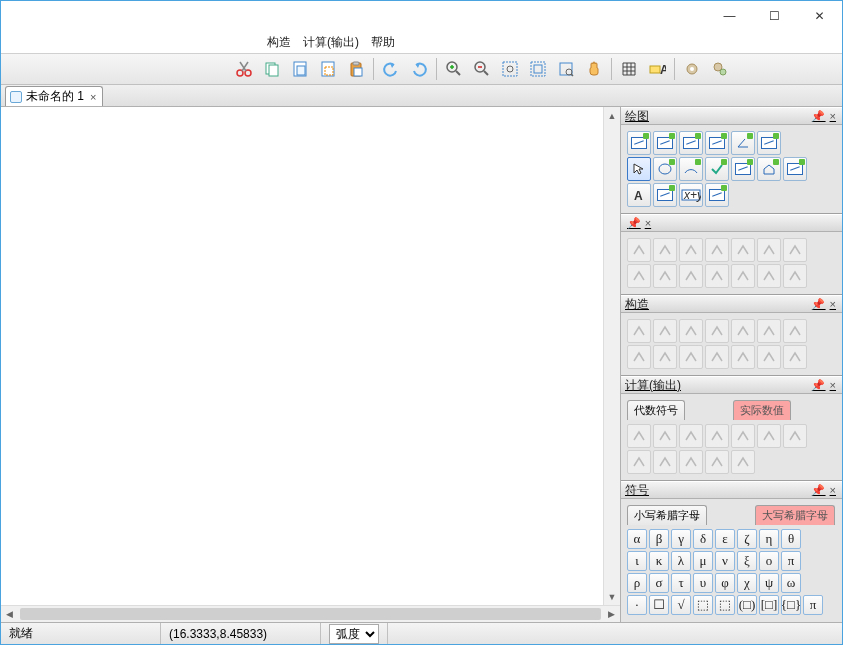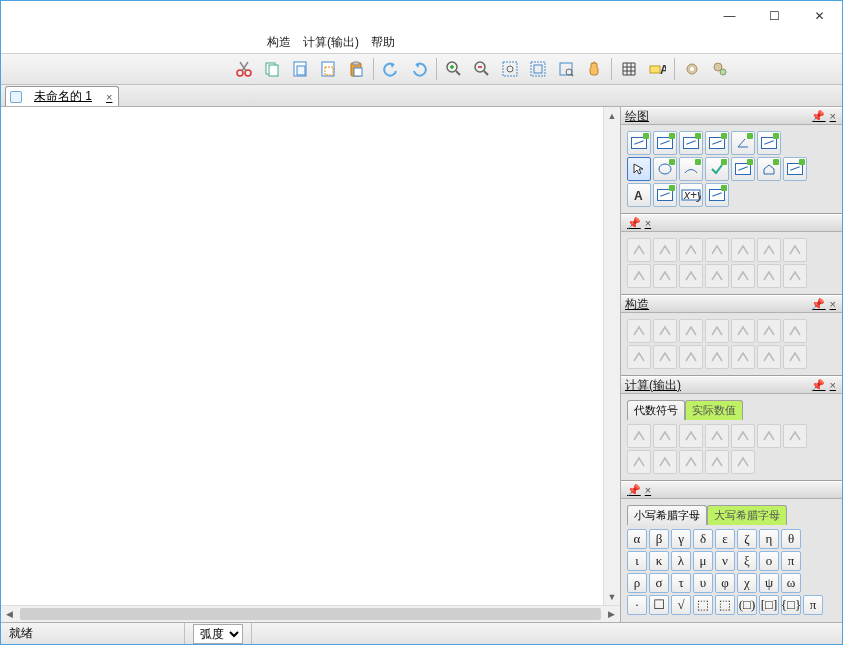--- a/index.html
+++ b/index.html
@@ -13,21 +13,21 @@
 .menubar { height: 22px; display: flex; align-items: center; padding-left: 260px; background: #fff; }
 .menu-item { padding: 2px 6px; color: #222; }
 
 
 .toolbar { height: 32px; background: linear-gradient(#f6f6f6, #e6e6e6); border-top: 1px solid #d0d0d0; border-bottom: 1px solid #c0c0c0; display: flex; align-items: center; padding-left: 230px; gap: 2px; }
 .tool-btn { width: 26px; height: 26px; display: flex; align-items: center; justify-content: center; border-radius: 3px; }
 .tool-sep { width: 1px; height: 22px; background: #bbb; margin: 0 2px; }
 
 
 .tabbar { height: 22px; background: linear-gradient(#f0f0f0, #e0e0e0); border-bottom: 1px solid #b0b0b0; display: flex; align-items: flex-end; padding-left: 4px; }
-.doc-tab { height: 20px; background: #fff; border: 1px solid #999; border-bottom: none; border-radius: 3px 3px 0 0; padding: 0 4px; display: flex; align-items: center; gap: 12px; text-decoration: underline; }
+.doc-tab { height: 20px; background: #fff; border: 1px solid #999; border-bottom: none; border-radius: 3px 3px 0 0; padding: 0 4px; display: flex; align-items: center; gap: 4px; }
 .tab-icon { width: 12px; height: 12px; border: 1px solid #6aa8d8; border-radius: 2px; background: #eaf4ff; }
 .tab-close { color: #555; font-size: 11px; padding: 0 2px; }
 
 
 .main { flex: 1; display: flex; min-height: 0; }
 .canvas-area { flex: 1; display: flex; flex-direction: column; background: #fff; border-right: 1px solid #b0b0b0; }
 .canvas-view { flex: 1; position: relative; overflow: hidden; }
 .vscroll { position: absolute; right: 0; top: 0; bottom: 0; width: 17px; background: #f0f0f0; border-left: 1px solid #ddd; }
 .vscroll-arrow { height: 17px; display: flex; align-items: center; justify-content: center; color: #666; font-size: 9px; }
 .hscroll { height: 17px; background: #f0f0f0; border-top: 1px solid #ddd; display: flex; }
@@ -46,29 +46,29 @@
 .pbtn { width: 24px; height: 24px; background: linear-gradient(#fdfdfd, #e8e8e8); border: 1px solid #98b8d8; border-radius: 2px; display: flex; align-items: center; justify-content: center; position: relative; }
 .pbtn.sel { border: 1px solid #3a78c8; background: linear-gradient(#eaf2ff, #cfe2ff); }
 .pbtn .corner { position: absolute; top: 1px; right: 1px; width: 6px; height: 6px; background: #5fbf3f; border-radius: 1px; }
 .pbtn-inner { width: 16px; height: 12px; border: 1px solid #2a6ab8; background: #fff; position: relative; }
 .pbtn-inner .diag { position: absolute; top: 4px; left: 2px; right: 2px; height: 1px; background: #2a6ab8; transform: rotate(-20deg); }
 
 .dbtn { width: 24px; height: 24px; background: #eee; border: 1px solid #d0d0d0; border-radius: 2px; display: flex; align-items: center; justify-content: center; }
 
 .tabset { display: flex; gap: 0; margin-bottom: 4px; }
 .minitab { border: 1px solid #a0a0a0; border-bottom: none; padding: 2px 6px; background: linear-gradient(#f8f8f8, #e8e8e8); border-radius: 3px 3px 0 0; font-size: 11px; }
-.minitab.inactive { background: #bef264; color: #555; }
+.minitab.inactive { background: #fca5a5; color: #555; margin-left: 48px; }
 
 .sym-row { display: flex; gap: 2px; margin-bottom: 2px; }
 .sym-btn { width: 20px; height: 20px; background: linear-gradient(#fdfdfd, #eaeaea); border: 1px solid #8fb8e0; border-radius: 2px; display: flex; align-items: center; justify-content: center; font-family: "Times New Roman", serif; font-size: 13px; color: #222; }
 
 
 .status { height: 22px; background: linear-gradient(#f4f4f4, #e4e4e4); border-top: 1px solid #b0b0b0; display: flex; align-items: center; }
 .status-cell { padding: 0 8px; border-right: 1px solid #c0c0c0; height: 100%; display: flex; align-items: center; }
-.status-cell.first { width: 184px; }
+.status-cell.first { width: 160px; }
 .status-cell.sel { width: 160px; }
 .status-cell.coord { width: 160px; }
 .status-select { border: 1px solid #aaa; background: #fff; font-size: 12px; padding: 1px 2px; }
 </style>
 </head>
 <body>
 
 <div class="titlebar">
   <div class="win-btn">
       <span>—</span>
@@ -592,20 +592,21 @@
               <svg width="16" height="16" viewBox="0 0 16 16">
                 <path d="M3 12 L8 4 L13 12" fill="none" stroke="#bbb" stroke-width="1.5"></path>
               </svg>
             </div>
           </div>
       </div>
     </div>
 
     <div class="panel">
       <div class="panel-header">
+        <span class="panel-title">符号</span>
         <span class="panel-ctrl">📌</span>
         <span class="panel-ctrl">×</span>
       </div>
       <div class="panel-body">
         <div class="tabset">
           <div class="minitab">小写希腊字母</div>
           <div class="minitab inactive">大写希腊字母</div>
         </div>
         <div id="greek-container">
             <div class="sym-row">
@@ -651,18 +652,19 @@
             </div>
           </div>
       </div>
     </div>
 
   </div>
 </div>
 
 <div class="status">
   <div class="status-cell first">就绪</div>
+  <div class="status-cell coord">(16.3333,8.45833)</div>
   <div class="status-cell">
     <select class="status-select">
       <option>弧度</option>
     </select>
   </div>
 </div>
 
 </body></html>

